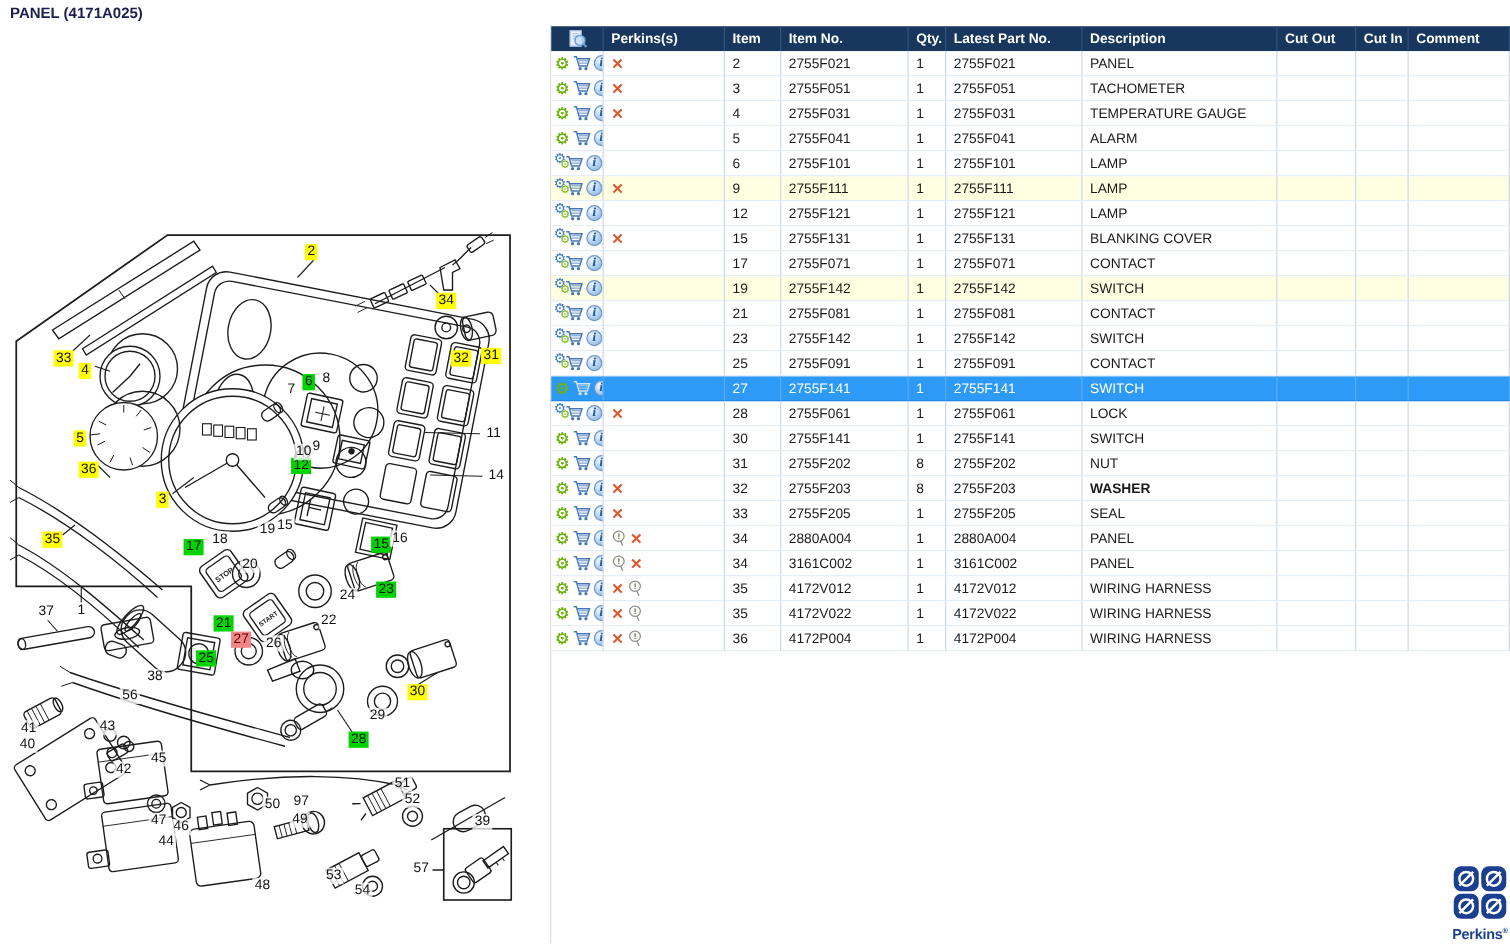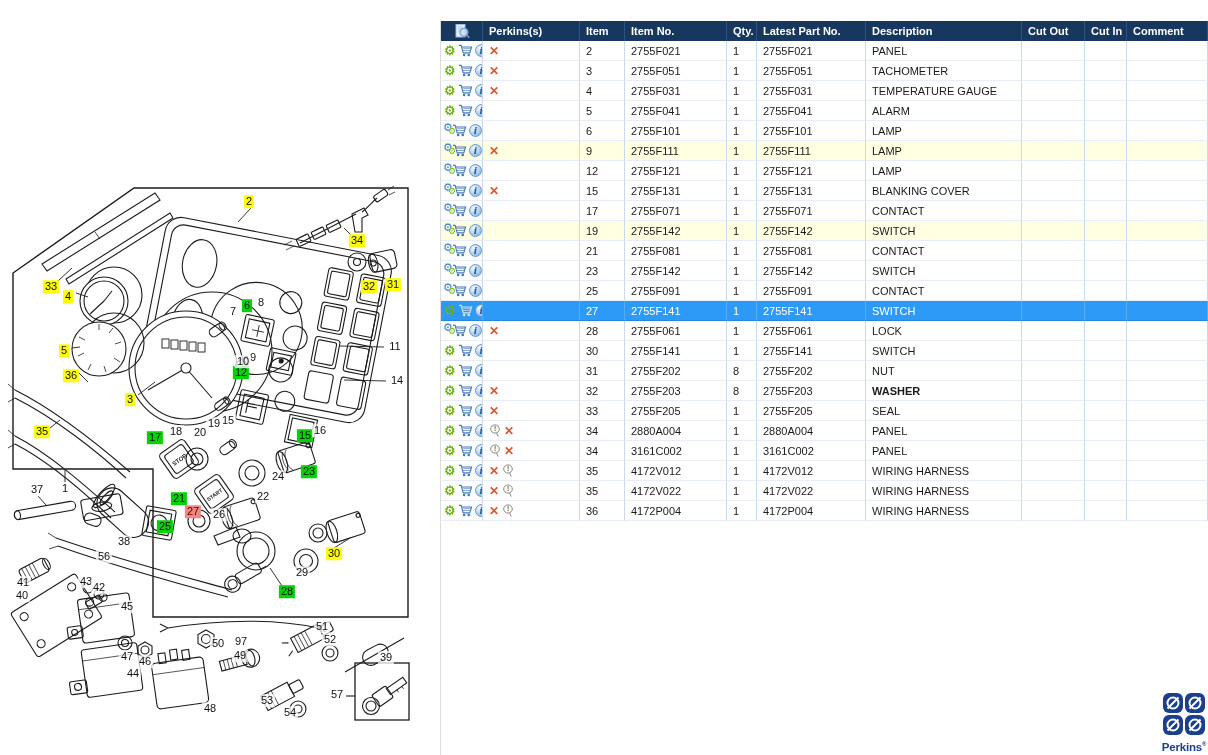--- a/index.html
+++ b/index.html
@@ -53,20 +53,23 @@
   
   .perkins{position:absolute;left:1160px;top:692px;width:48px;text-align:center;}
   .perkins-text{font-size:11.5px;font-weight:bold;color:#1A3F8F;letter-spacing:-.2px;margin-top:1px;}
   .perkins-text sup{font-size:6px;}
 </style>
 </head>
 <body>
 
 <div class="app">
 
+  <div class="titlebar">
+    <span>PANEL (4171A025)</span>
+  </div>
 
   <div class="toolstrip">
     <div class="tbtn m1">
       <svg width="17" height="15" viewBox="0 0 17 15">
           <rect x="1.5" y="1.5" width="11" height="11" fill="#F2F2F2" stroke="#555"></rect>
           <path d="M4 7 h7 M7.5 3.5 v7" stroke="#3A3A3A" stroke-width="1.6" fill="none"></path>
           <path d="M12.8 10 l3.6 1.9 -3.6 1.9 Z" fill="#555"></path>
         </svg>
     </div>
     <div class="tbtn m2">
@@ -439,34 +442,34 @@
         <span class="callout hl-red" style="left: 193px; top: 492px;">27</span>
         <span class="callout hl-none" style="left: 233px; top: 292px;">7</span>
         <span class="callout hl-none" style="left: 261px; top: 283px;">8</span>
         <span class="callout hl-none" style="left: 253px; top: 338px;">9</span>
         <span class="callout hl-none" style="left: 243px; top: 342px;">10</span>
         <span class="callout hl-none" style="left: 395px; top: 327px;">11</span>
         <span class="callout hl-none" style="left: 397px; top: 361px;">14</span>
         <span class="callout hl-none" style="left: 228px; top: 401px;">15</span>
         <span class="callout hl-none" style="left: 214px; top: 404px;">19</span>
         <span class="callout hl-none" style="left: 176px; top: 412px;">18</span>
-        <span class="callout hl-none" style="left: 200px; top: 413px; text-align: center;">20</span>
+        <span class="callout hl-none" style="left: 200px; top: 432px; text-align: center;">20</span>
         <span class="callout hl-none" style="left: 320px; top: 411px;">16</span>
         <span class="callout hl-none" style="left: 278px; top: 457px;">24</span>
         <span class="callout hl-none" style="left: 263px; top: 477px;">22</span>
         <span class="callout hl-none" style="left: 173px; top: 495px; margin-left: 46px;">26</span>
         <span class="callout hl-none" style="left: 302px; top: 553px;">29</span>
         <span class="callout hl-none" style="left: 37px; top: 470px;">37</span>
         <span class="callout hl-none" style="left: 65px; top: 469px;">1</span>
         <span class="callout hl-none" style="left: 124px; top: 522px;">38</span>
         <span class="callout hl-none" style="left: 104px; top: 537px;">56</span>
         <span class="callout hl-none" style="left: 23px; top: 563px;">41</span>
         <span class="callout hl-none" style="left: 22px; top: 576px;">40</span>
         <span class="callout hl-none" style="left: 86px; top: 562px;">43</span>
-        <span class="callout hl-none" style="left: 99px; top: 568px;">42</span>
+        <span class="callout hl-none" style="left: 99px; top: 596px;">42</span>
         <span class="callout hl-none" style="left: 127px; top: 587px;">45</span>
         <span class="callout hl-none" style="left: 127px; top: 637px;">47</span>
         <span class="callout hl-none" style="left: 145px; top: 642px;">46</span>
         <span class="callout hl-none" style="left: 133px; top: 654px;">44</span>
         <span class="callout hl-none" style="left: 218px; top: 624px;">50</span>
         <span class="callout hl-none" style="left: 241px; top: 622px;">97</span>
         <span class="callout hl-none" style="left: 240px; top: 636px;">49</span>
         <span class="callout hl-none" style="left: 210px; top: 689px;">48</span>
         <span class="callout hl-none" style="left: 322px; top: 607px;">51</span>
         <span class="callout hl-none" style="left: 330px; top: 620px;">52</span>

